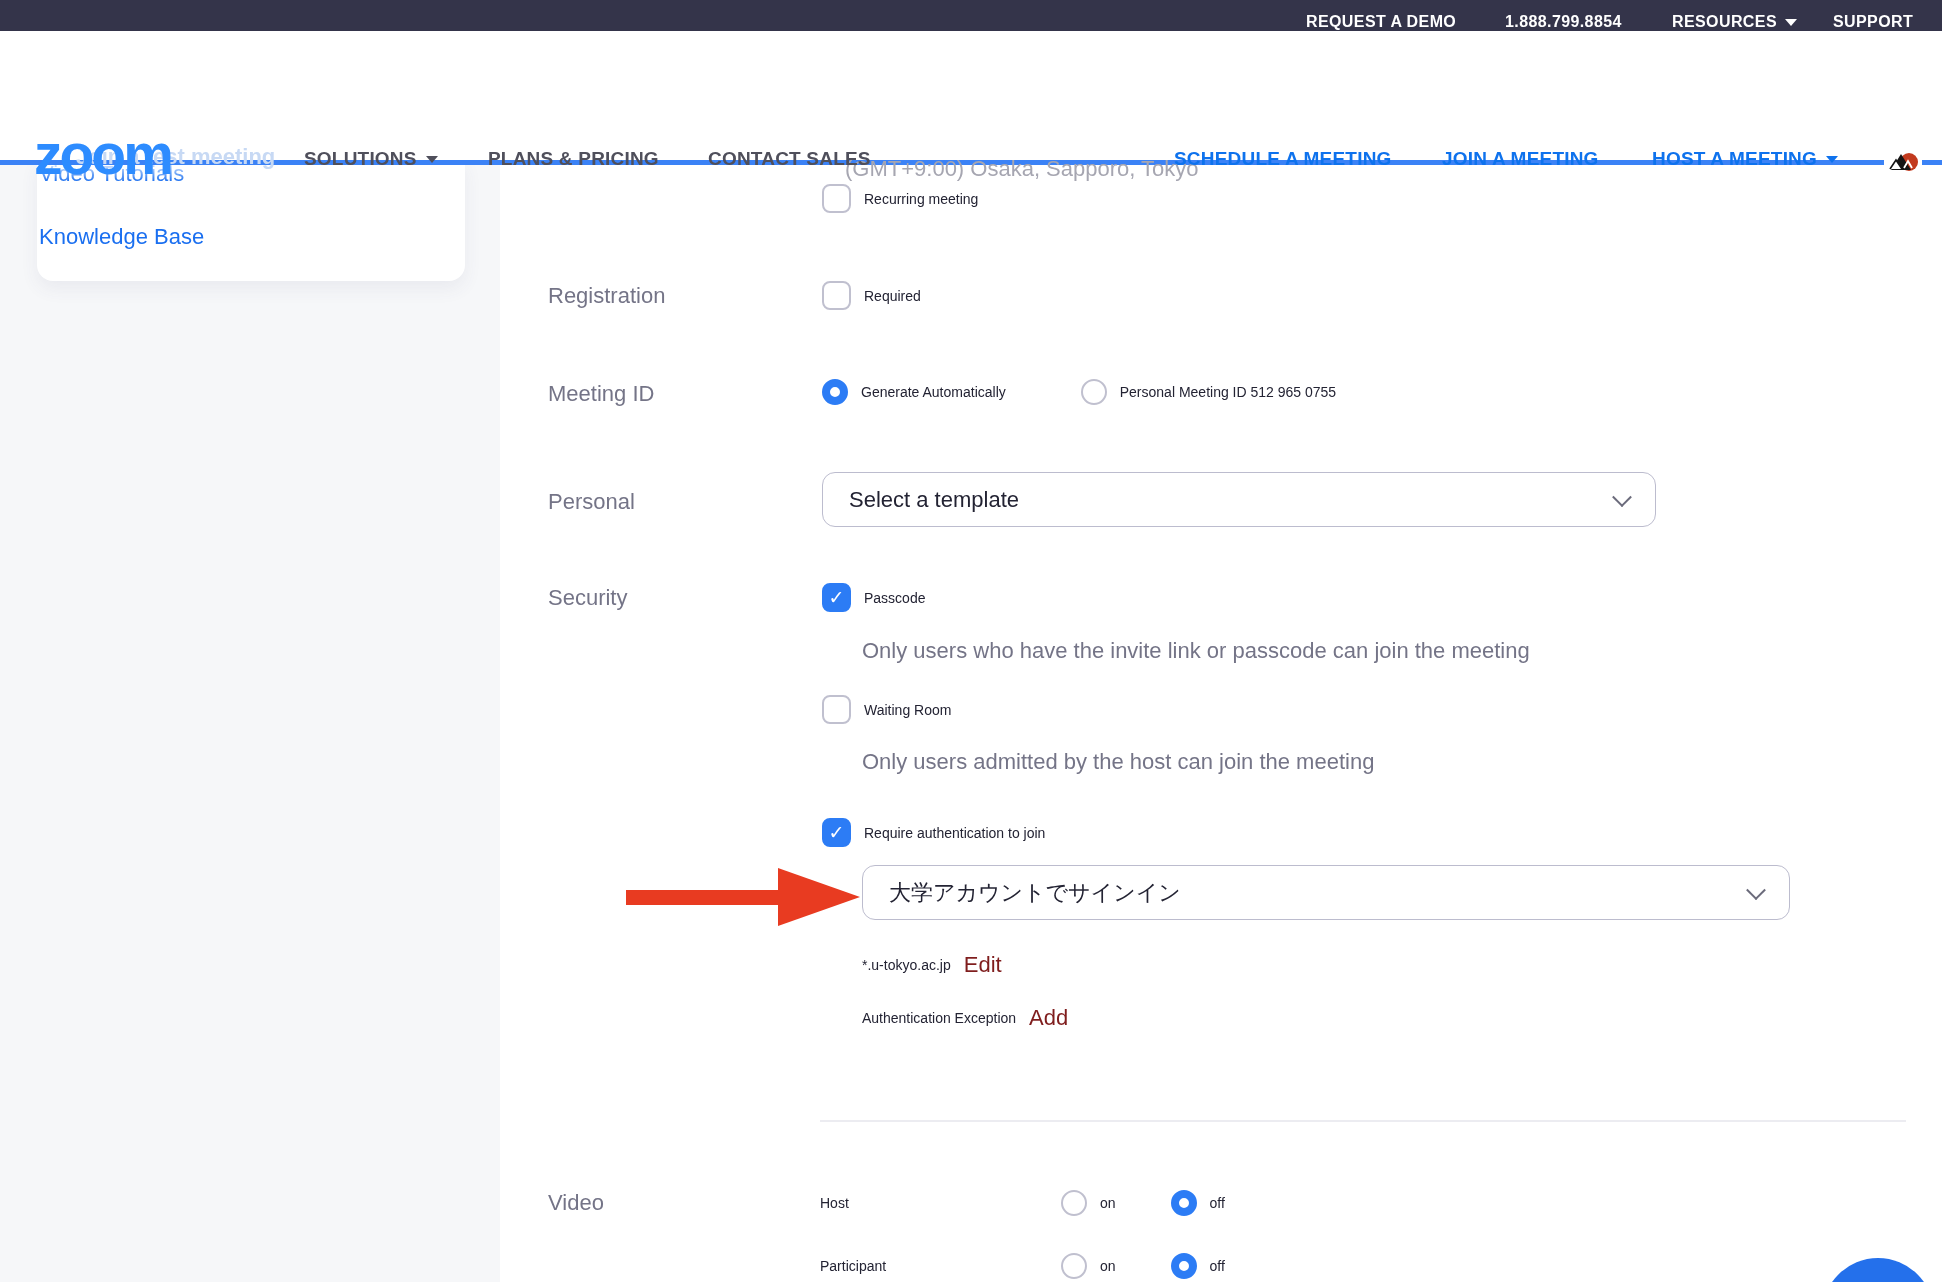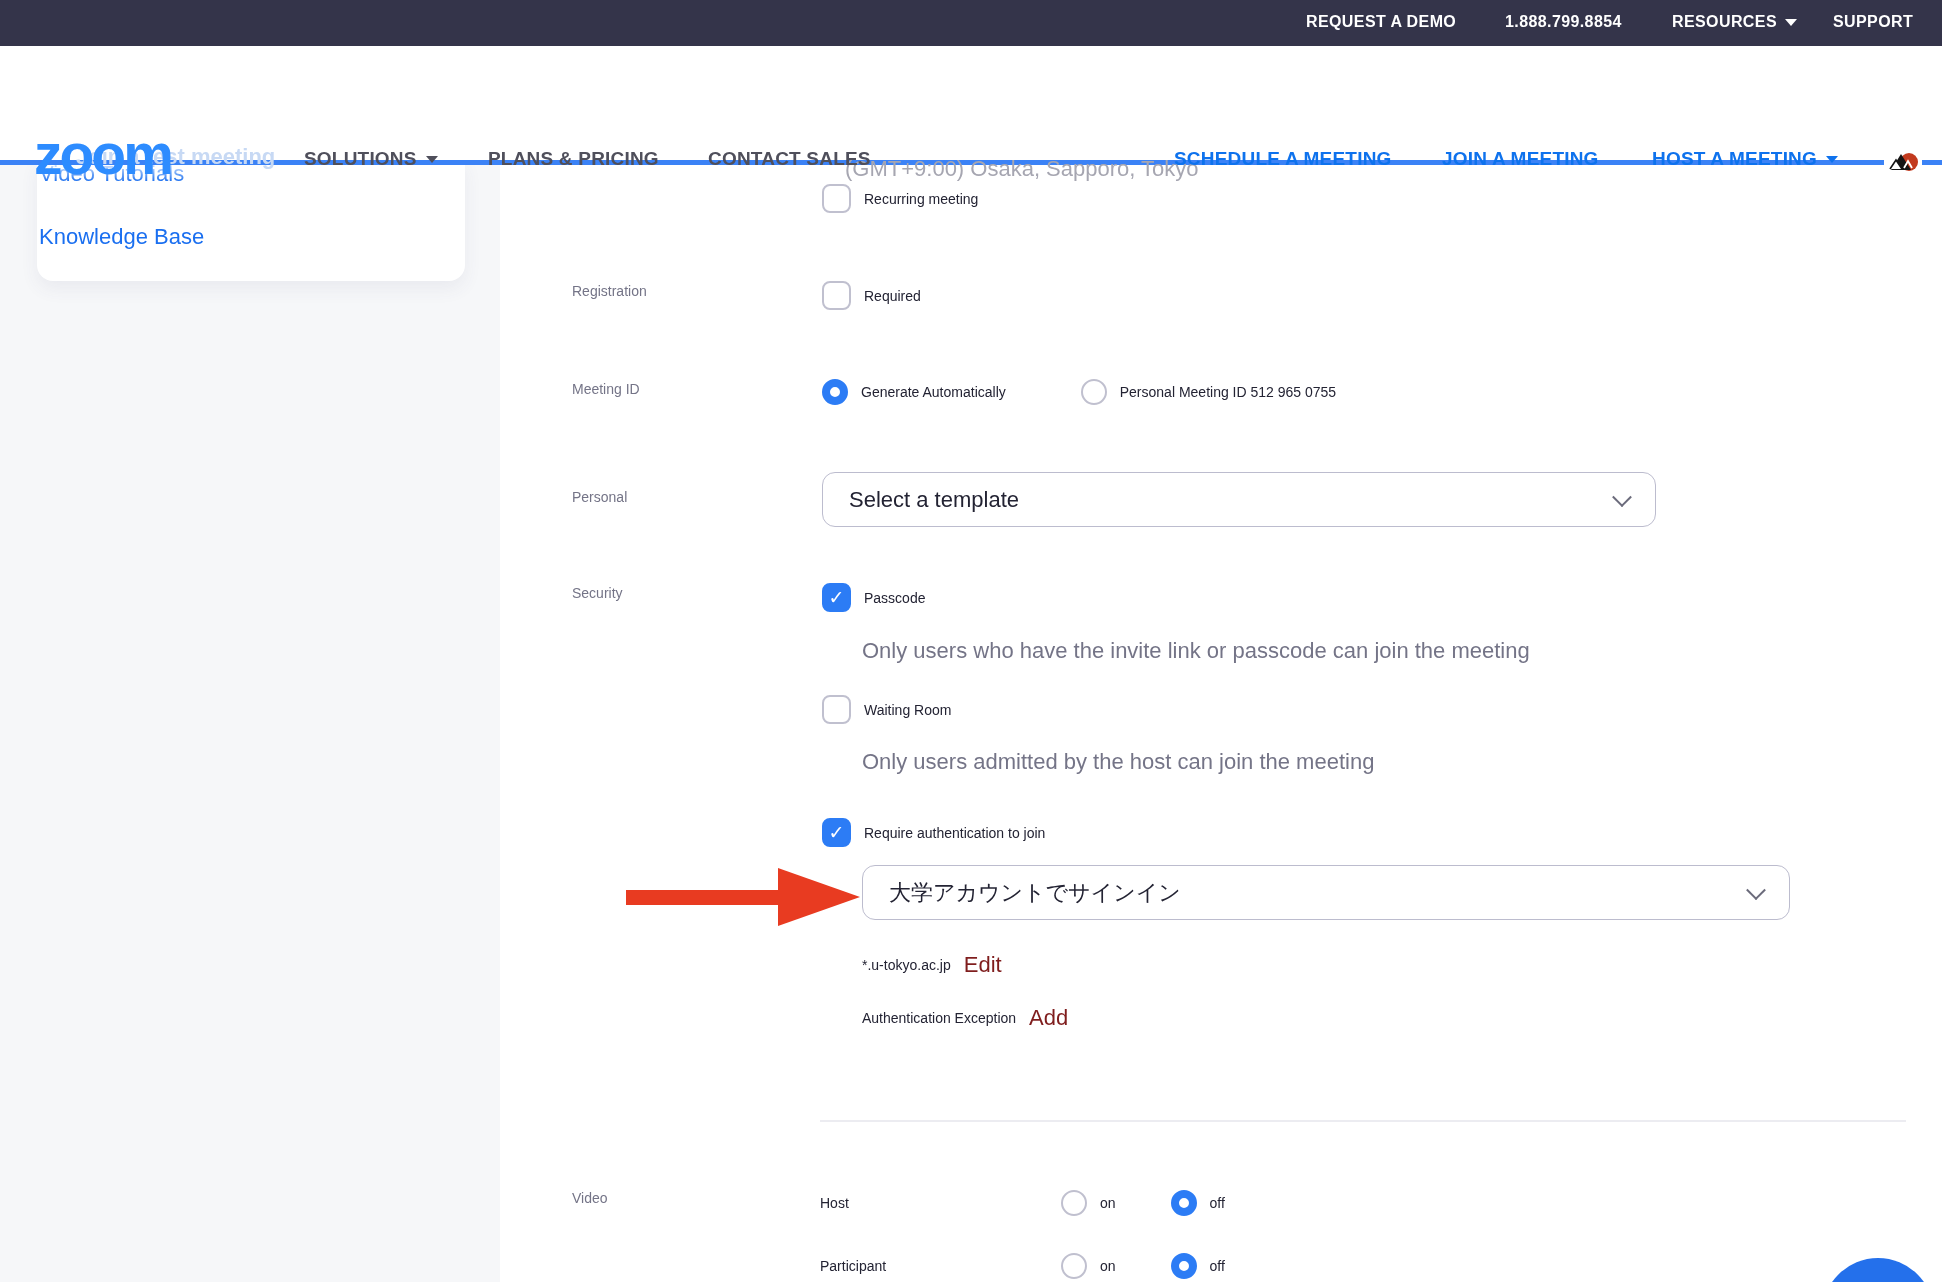--- a/index.html
+++ b/index.html
@@ -1,20 +1,20 @@
 <!DOCTYPE html>
 <html><head>
 <meta charset="utf-8">
 <style>
   html,body{margin:0;padding:0;background:#fff;}
   #stage{position:relative;width:1942px;height:1282px;overflow:hidden;background:#ffffff;
          font-family:"Liberation Sans","DejaVu Sans",sans-serif;color:#232333;}
 
   
-  .topbar{position:absolute;left:0;top:0;width:1942px;height:46px;background:#34344A;z-index:40;}
+  .topbar{position:absolute;left:0;top:0;width:1942px;height:31px;background:#34344A;z-index:40;}
   .titem{position:absolute;top:13px;font-size:16px;font-weight:700;color:#ffffff;
          letter-spacing:.4px;text-decoration:none;display:flex;align-items:center;gap:8px;cursor:pointer;}
 
   
   .header{position:absolute;left:0;top:46px;width:1942px;height:114px;background:#ffffff;
           border-bottom:5px solid #3b82f6;z-index:30;}
   .ghost{position:absolute;font-size:22px;z-index:1;white-space:nowrap;}
   .gblue{left:76px;top:98px;color:#c7d9f4;font-weight:600;}
   .ggray{left:845px;top:110px;color:#a6a6b1;}
   .logo{position:absolute;left:34px;top:80px;font-size:57px;font-weight:700;color:#2D8CFF;
@@ -30,21 +30,21 @@
 
   
   .side-bg{position:absolute;left:0;top:160px;width:500px;height:1122px;background:#f6f7f9;z-index:1;}
   .side-card{position:absolute;left:37px;top:160px;width:428px;height:121px;background:#ffffff;
              border-radius:0 0 16px 16px;box-shadow:0 8px 18px rgba(70,70,110,.07);z-index:2;}
   .slink{position:absolute;left:39px;font-size:22px;color:#1A6FF0;text-decoration:none;z-index:3;cursor:pointer;white-space:nowrap;}
   .side-fade{position:absolute;left:37px;top:160px;width:428px;height:22px;z-index:4;
              background:linear-gradient(#ffffff,rgba(255,255,255,0));}
 
   
-  .sec{position:absolute;left:572px;font-size:14px;color:#747487;z-index:2;white-space:nowrap;}
+  .sec{position:absolute;left:548px;font-size:22px;color:#747487;z-index:2;white-space:nowrap;}
   .hrow{position:absolute;display:flex;align-items:center;gap:13px;z-index:2;white-space:nowrap;}
   .txt{font-size:14px;color:#232333;}
   .hint{position:absolute;left:862px;font-size:22px;color:#747487;z-index:2;white-space:nowrap;}
   .cb{width:29px;height:29px;border-radius:8px;border:2px solid #c0c0cf;background:#fff;
       box-sizing:border-box;flex:0 0 auto;cursor:pointer;}
   .cb.on{background:#2C7CF5;border-color:#2C7CF5;display:flex;align-items:center;justify-content:center;}
   .cb.on .check{color:#fff;font-size:19px;font-weight:700;line-height:1;
       font-family:"DejaVu Sans",sans-serif;}
   .radio{width:26px;height:26px;border-radius:50%;border:2px solid #c0c0cf;background:#fff;
          box-sizing:border-box;flex:0 0 auto;cursor:pointer;}

